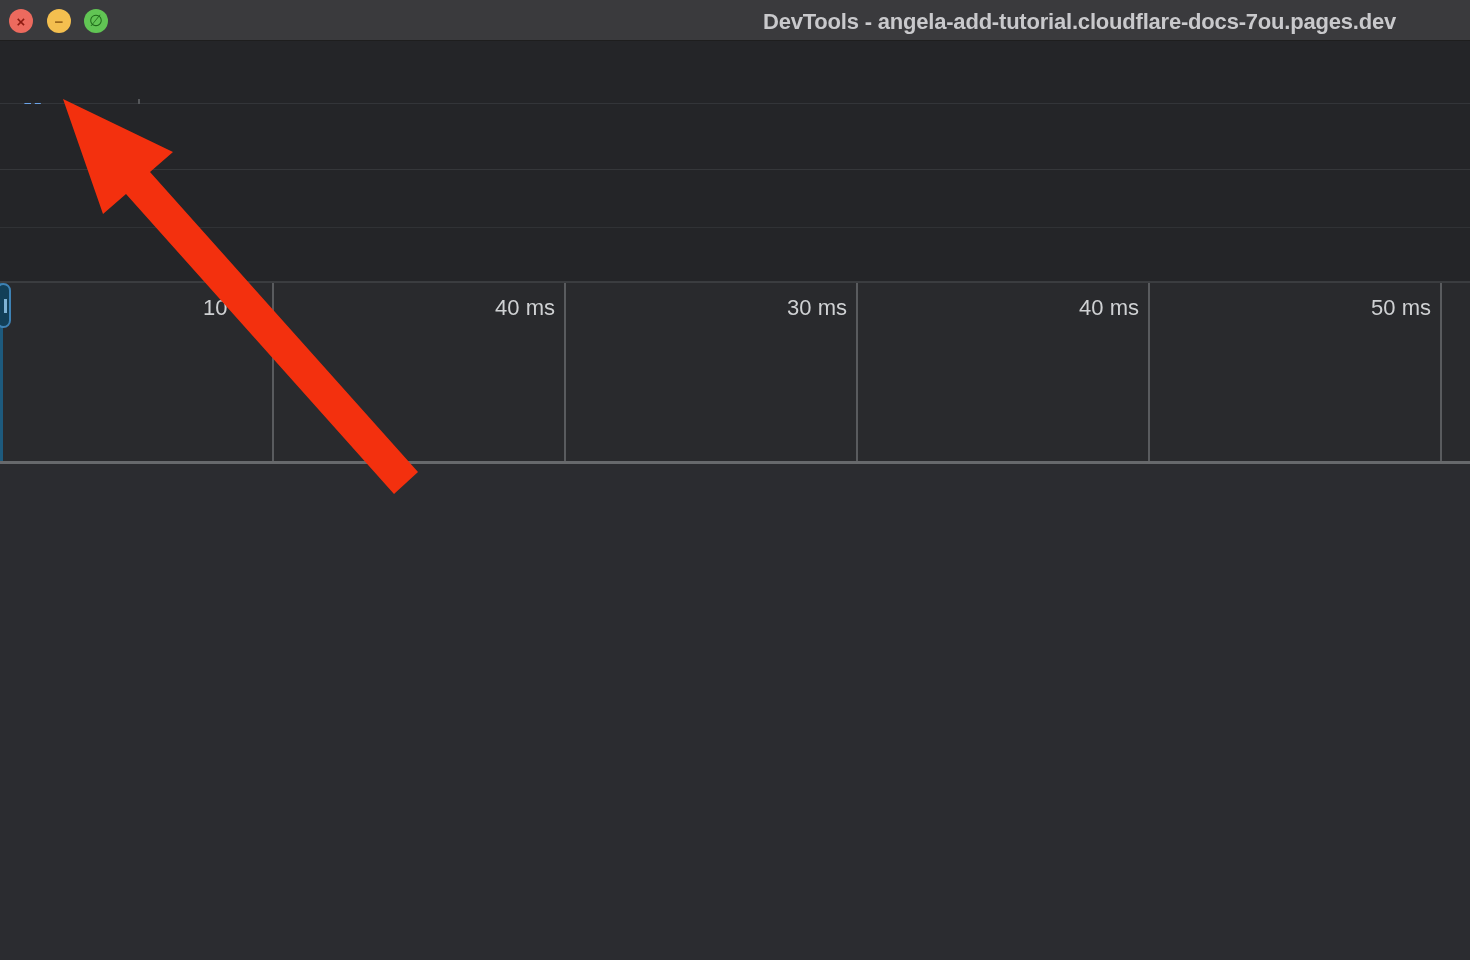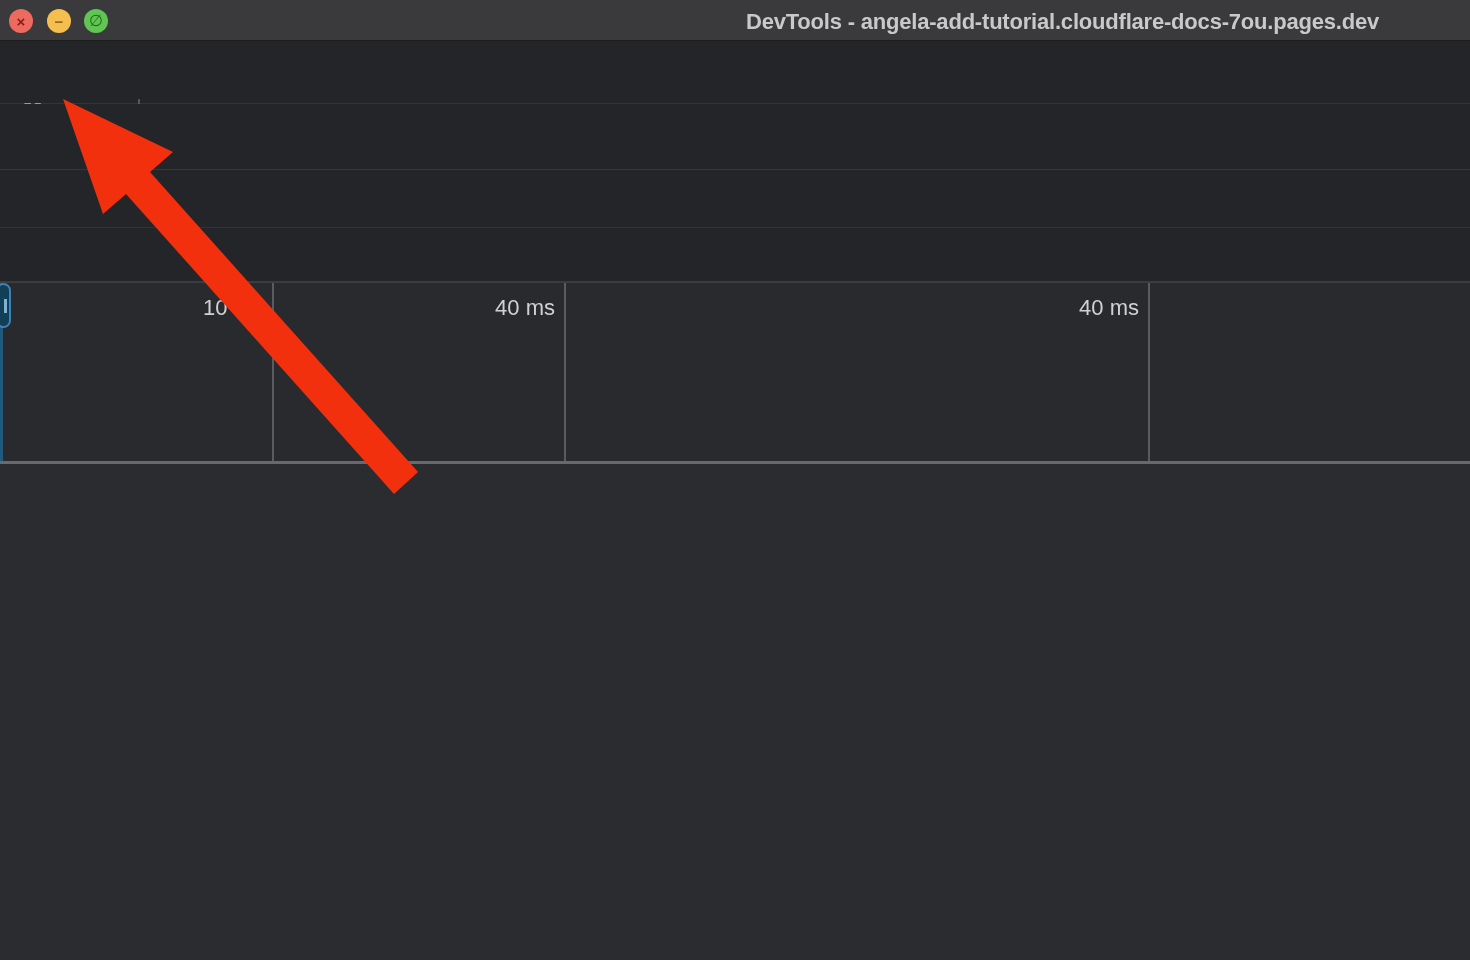--- a/index.html
+++ b/index.html
@@ -9,21 +9,21 @@
 
   
   .titlebar { position:absolute; left:0; top:0; width:100%; height:41px; background:#3a3a3d;
               border-bottom:1px solid #1e1e1e; }
   .light { position:absolute; top:9px; width:24px; height:24px; border-radius:50%;
            display:flex; align-items:center; justify-content:center;
            font-size:15px; font-weight:bold; line-height:1; }
   .light.red    { left:9px;  background:#ec6a5e; color:#8c1a10; }
   .light.yellow { left:47px; background:#f4bf4f; color:#99661a; }
   .light.green  { left:84px; background:#61c554; color:#1f6b1a; font-size:16px; font-weight:normal; }
-  .win-title { position:absolute; left:746px; top:9px; white-space:nowrap;
+  .win-title { position:absolute; left:763px; top:9px; white-space:nowrap;
                font-size:22px; font-weight:bold; color:#c9c9cc; letter-spacing:-0.2px; }
 
   
   .tabbar { position:absolute; left:0; top:41px; width:100%; height:63px; background:#242528;
             border-bottom:1px solid #333539; }
   .inspect-btn { position:absolute; left:19px; top:62px; width:29px; height:29px;
                  border:2.4px dashed #6aa3e8; border-radius:6px; }
   .device-btn { position:absolute; left:76px; top:60px; width:40px; height:34px; }
   .tab-sep { position:absolute; left:138px; top:58px; width:2px; height:36px; background:#55575a; }
   .tab { position:absolute; top:63px; transform:translateX(-50%); font-size:21.5px;
@@ -228,22 +228,28 @@
     <span class="lbl" style="left:351px; top:242px;">3rd-party requests</span>
   </div>
 
   <div class="timeline">
     <div class="tl-col" style="left:0; width:274px;">
         <span>10 ms</span>
       </div>
     <div class="tl-col" style="left:274px; width:292px;">
         <span>40 ms</span>
       </div>
+    <div class="tl-col" style="left:566px; width:292px;">
+        <span>30 ms</span>
+      </div>
     <div class="tl-col" style="left:858px; width:292px;">
         <span>40 ms</span>
+      </div>
+    <div class="tl-col" style="left:1150px; width:292px;">
+        <span>50 ms</span>
       </div>
   </div>
   <div class="ov-line"></div>
   <div class="ov-handle"></div>
   <div class="grid-bottom"></div>
 
   <div class="main">
     
     
   </div>

